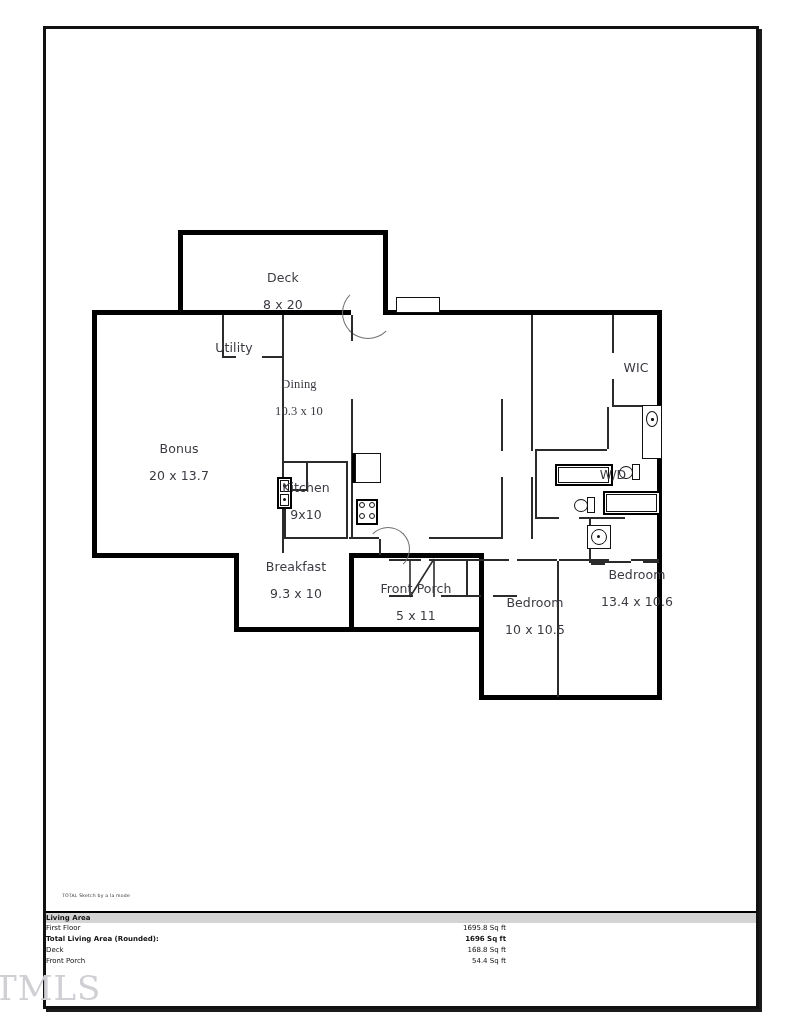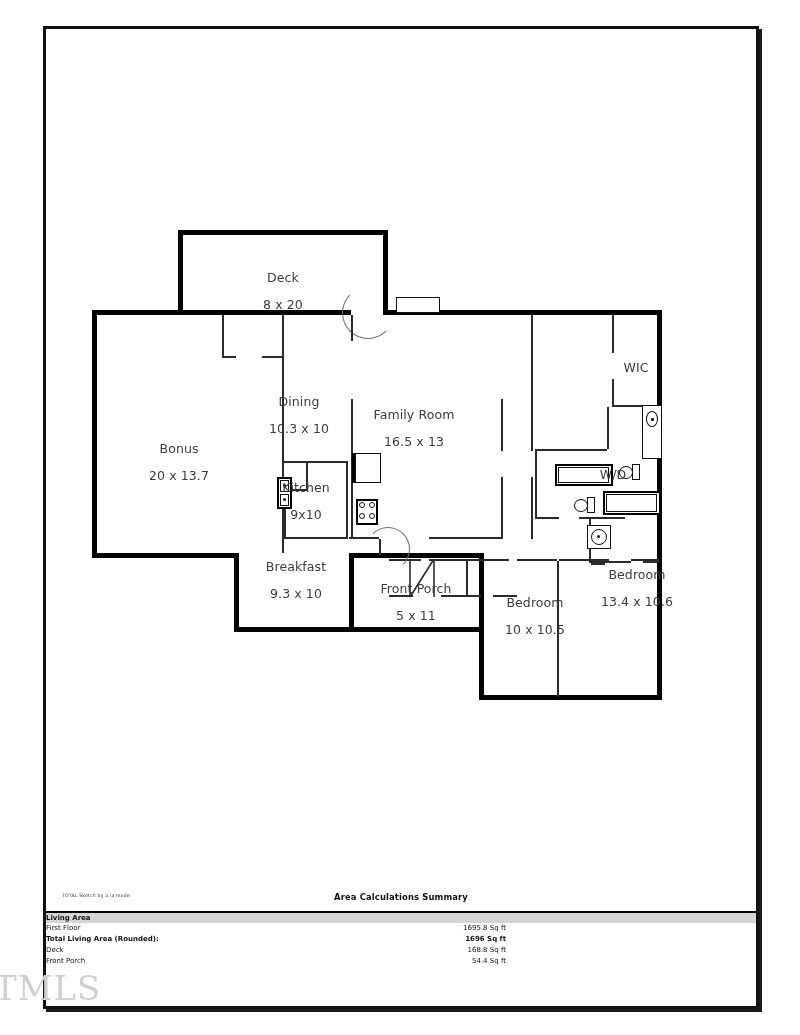--- a/index.html
+++ b/index.html
@@ -270,35 +270,35 @@
 
       <div class="fix" style="left:541px; top:496px; width:24px; height:24px;"></div>
       <div class="oval" style="left:545px; top:500px; width:16px; height:16px;"></div>
       <div class="dot" style="left:551px; top:506px; width:3px; height:3px;"></div>
 
       <div class="room-label" style="left:177px; top:228px; width:120px;">
         <span class="nm">Deck</span>
         <span class="dm">8 x 20</span>
       </div>
 
+      <div class="room-label" style="left:143px; top:298px; width:90px;">
+        <span class="nm">Utility</span>
+        <span class="dm"></span>
+      </div>
 
       <div class="room-label" style="left:73px; top:399px; width:120px;">
         <span class="nm">Bonus</span>
         <span class="dm">20 x 13.7</span>
       </div>
 
-      <div class="room-label" style="left:198px; top:352px; width:110px;">
+      <div class="room-label" style="left:198px; top:335px; width:110px;font-family:Liberation Serif, serif;">
         <span class="nm">Dining</span>
         <span class="dm">10.3 x 10</span>
       </div>
 
-      <div class="room-label" style="left:303px; top:365px; width:130px;">
-        <span class="nm">Family Room</span>
-        <span class="dm">16.5 x 13</span>
-      </div>
 
       <div class="room-label" style="left:215px; top:438px; width:90px;">
         <span class="nm">Kitchen</span>
         <span class="dm">9x10</span>
       </div>
 
 
       <div class="room-label" style="left:195px; top:517px; width:110px;">
         <span class="nm">Breakfast</span>
         <span class="dm">9.3 x 10</span>
@@ -328,21 +328,20 @@
       <div class="room-label" style="left:521px; top:525px; width:140px;">
         <span class="nm">Bedroom</span>
         <span class="dm">13.4 x 10.6</span>
       </div>
 
     </div>
 
     <div id="summary">
       <div id="sum-head">
         <div id="logo-text">TOTAL Sketch by a la mode</div>
-        <div id="sum-title">Area Calculations Summary</div>
       </div>
       <table id="sum-table">
         <tbody id="sum-body">
             <tr class="sec">
               <td class="c-label">Living Area</td>
               <td class="c-val"></td>
               <td class="c-pad"></td>
             </tr>
             <tr>
               <td class="c-label">First Floor</td>

